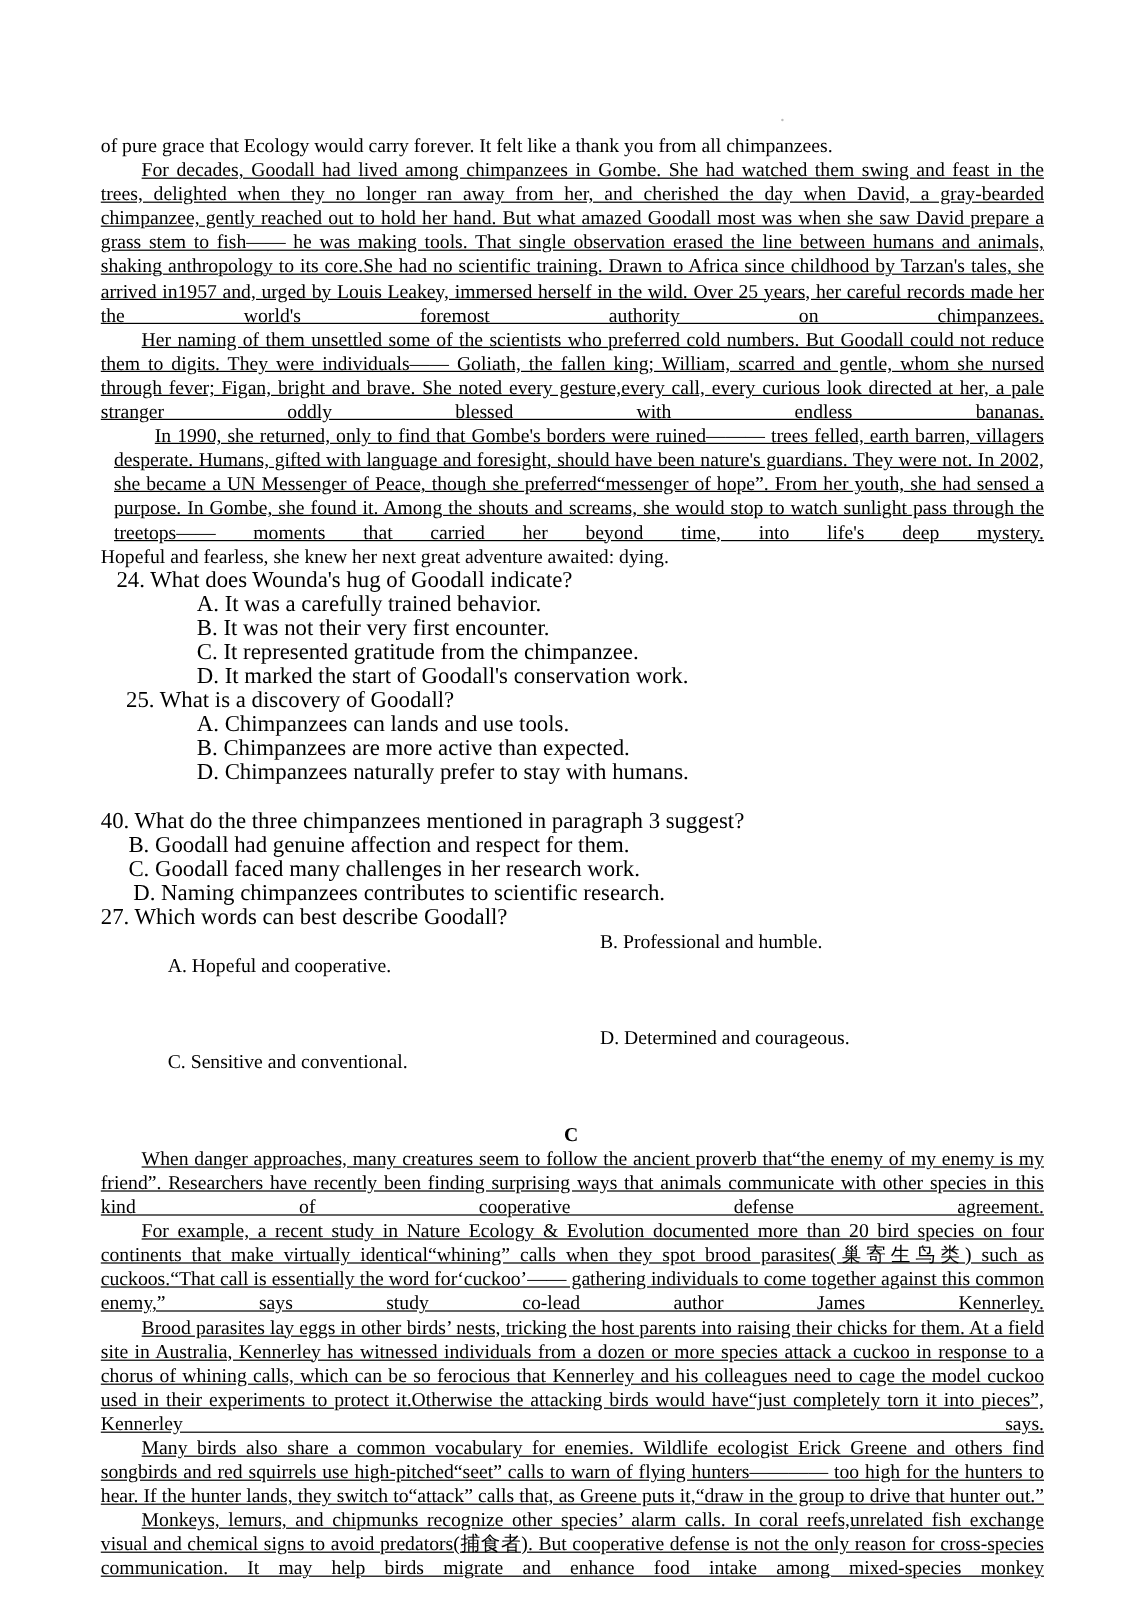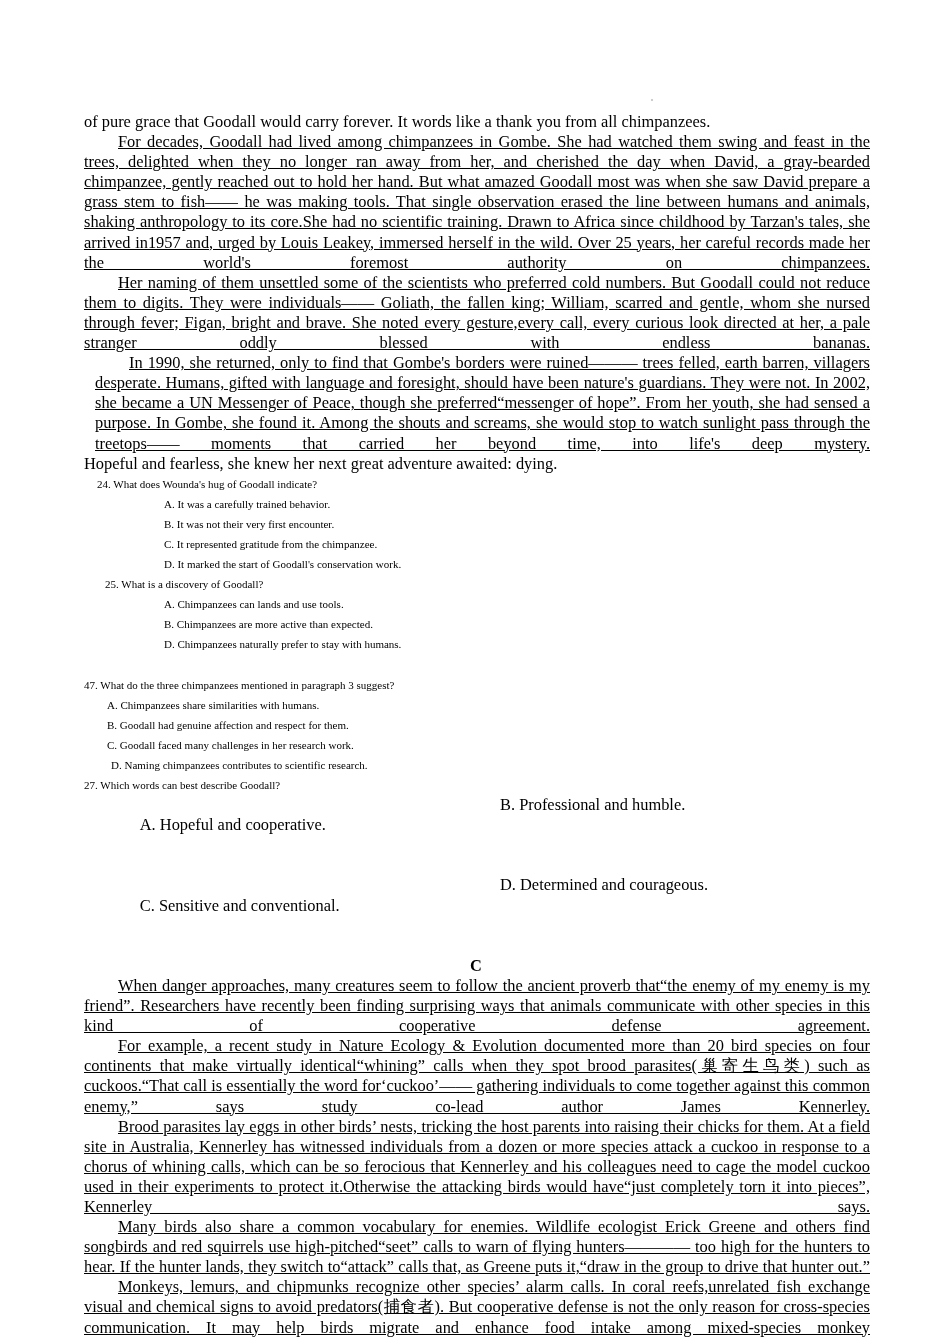--- a/index.html
+++ b/index.html
@@ -40,21 +40,21 @@
   p.para.just-all {
     text-align-last: justify;
     text-decoration: underline;
   }
   .ind-first { text-indent: 34px; }
   .ind-block { padding-left: 11px; }
 
   
   .q-line {
     margin: 0;
-    font-size: 11px;
+    font-size: 19px;
     line-height: 20.1px;
     text-align: left;
     white-space: pre;
   }
   .q24 { padding-left: 13px; }
   .q25 { padding-left: 21px; }
   .q26, .q27 { padding-left: 0px; }
   .opt-a { padding-left: 80px; }
   .opt-26 { padding-left: 23px; }
   .opt-26d { padding-left: 27px; font-family: Liberation Serif, serif; }
@@ -96,21 +96,21 @@
 </style>
 </head>
 <body>
 
 <div class="page">
 
   <div class="scan-dot"></div>
 
   <div class="content">
 
-    <p class="para">of pure grace that Goodall would carry forever. It words like a thank you from all chimpanzees.</p>
+    <p class="para">of pure grace that Ecology would carry forever. It felt like a thank you from all chimpanzees.</p>
 
     <p class="para just-all ind-first">For decades, Goodall had lived among chimpanzees in Gombe. She had watched them swing and feast in the trees, delighted when they no longer ran away from her, and cherished the day when David, a gray-bearded chimpanzee, gently reached out to hold her hand. But what amazed Goodall most was when she saw David prepare a grass stem to fish—— he was making tools. That single observation erased the line between humans and animals, shaking anthropology to its core.She had no scientific training. Drawn to Africa since childhood by Tarzan's tales, she arrived in1957 and, urged by Louis Leakey, immersed herself in the wild. Over 25 years, her careful records made her the world's foremost authority on chimpanzees.</p>
 
     <p class="para just-all ind-first">Her naming of them unsettled some of the scientists who preferred cold numbers. But Goodall could not reduce them to digits. They were individuals—— Goliath, the fallen king; William, scarred and gentle, whom she nursed through fever; Figan, bright and brave. She noted every gesture,every call, every curious look directed at her, a pale stranger oddly blessed with endless bananas.</p>
 
     <p class="para just-all ind-first ind-block">In 1990, she returned, only to find that Gombe's borders were ruined——— trees felled, earth barren, villagers desperate. Humans, gifted with language and foresight, should have been nature's guardians. They were not. In 2002, she became a UN Messenger of Peace, though she preferred“messenger of hope”. From her youth, she had sensed a purpose. In Gombe, she found it. Among the shouts and screams, she would stop to watch sunlight pass through the treetops—— moments that carried her beyond time, into life's deep mystery.</p>
 
     <p class="para">Hopeful and fearless, she knew her next great adventure awaited: dying.</p>
 
     <div>
@@ -124,22 +124,21 @@
     <div>
       <p class="q-line q25">25. What is a discovery of Goodall?</p>
       <p class="q-line opt-a">A. Chimpanzees can lands and use tools.</p>
       <p class="q-line opt-a">B. Chimpanzees are more active than expected.</p>
       <p class="q-line opt-a">D. Chimpanzees naturally prefer to stay with humans.</p>
     </div>
 
     <div class="gap-md"></div>
 
     <div>
-      <p class="q-line q26">47. What do the three chimpanzees mentioned in paragraph 3 suggest?</p>
-      <p class="q-line opt-26">A. Chimpanzees share similarities with humans.</p>
+      <p class="q-line q26">40. What do the three chimpanzees mentioned in paragraph 3 suggest?</p>
       <p class="q-line opt-26">B. Goodall had genuine affection and respect for them.</p>
       <p class="q-line opt-26">C. Goodall faced many challenges in her research work.</p>
       <p class="q-line opt-26d">D. Naming chimpanzees contributes to scientific research.</p>
     </div>
 
     <div>
       <p class="q-line q27">27. Which words can best describe Goodall?</p>
       <div class="opt-row">
         <span class="left">A. Hopeful and cooperative.</span>
         <span class="right">B. Professional and humble.</span>

